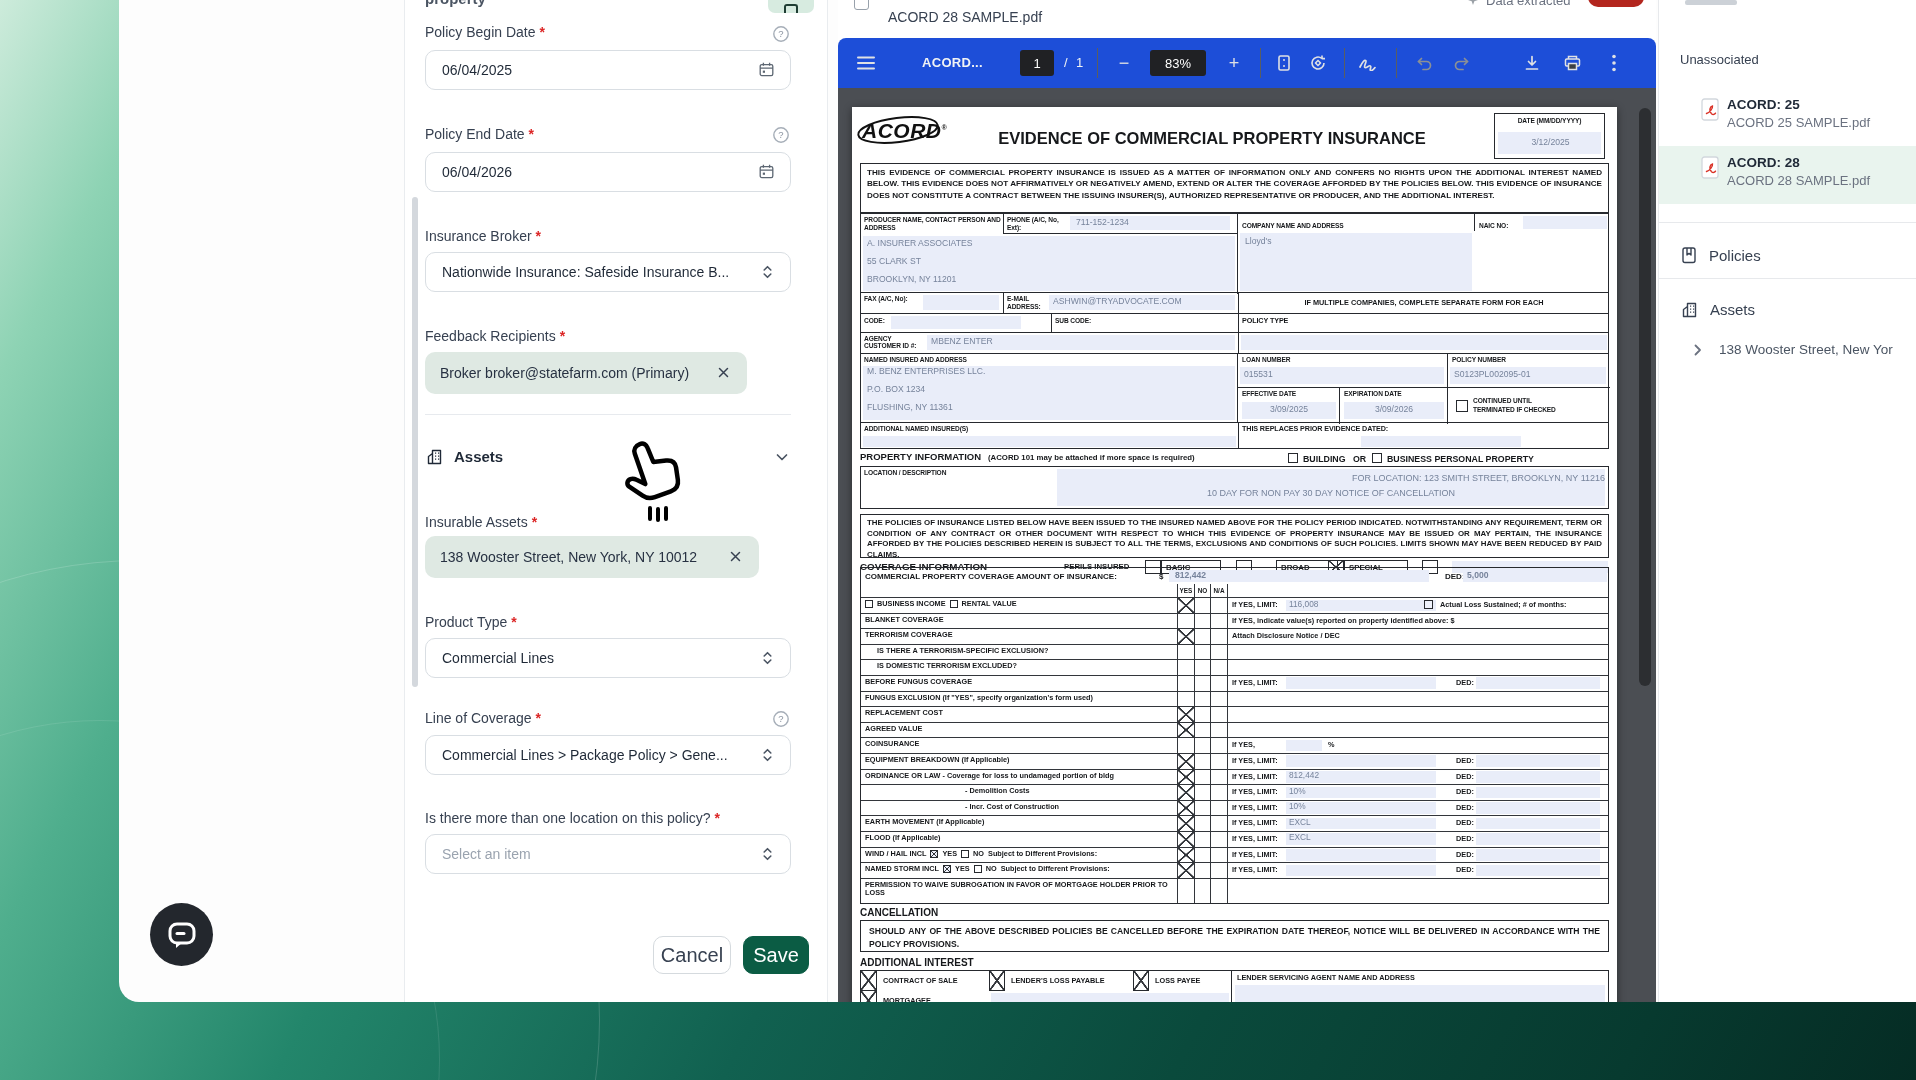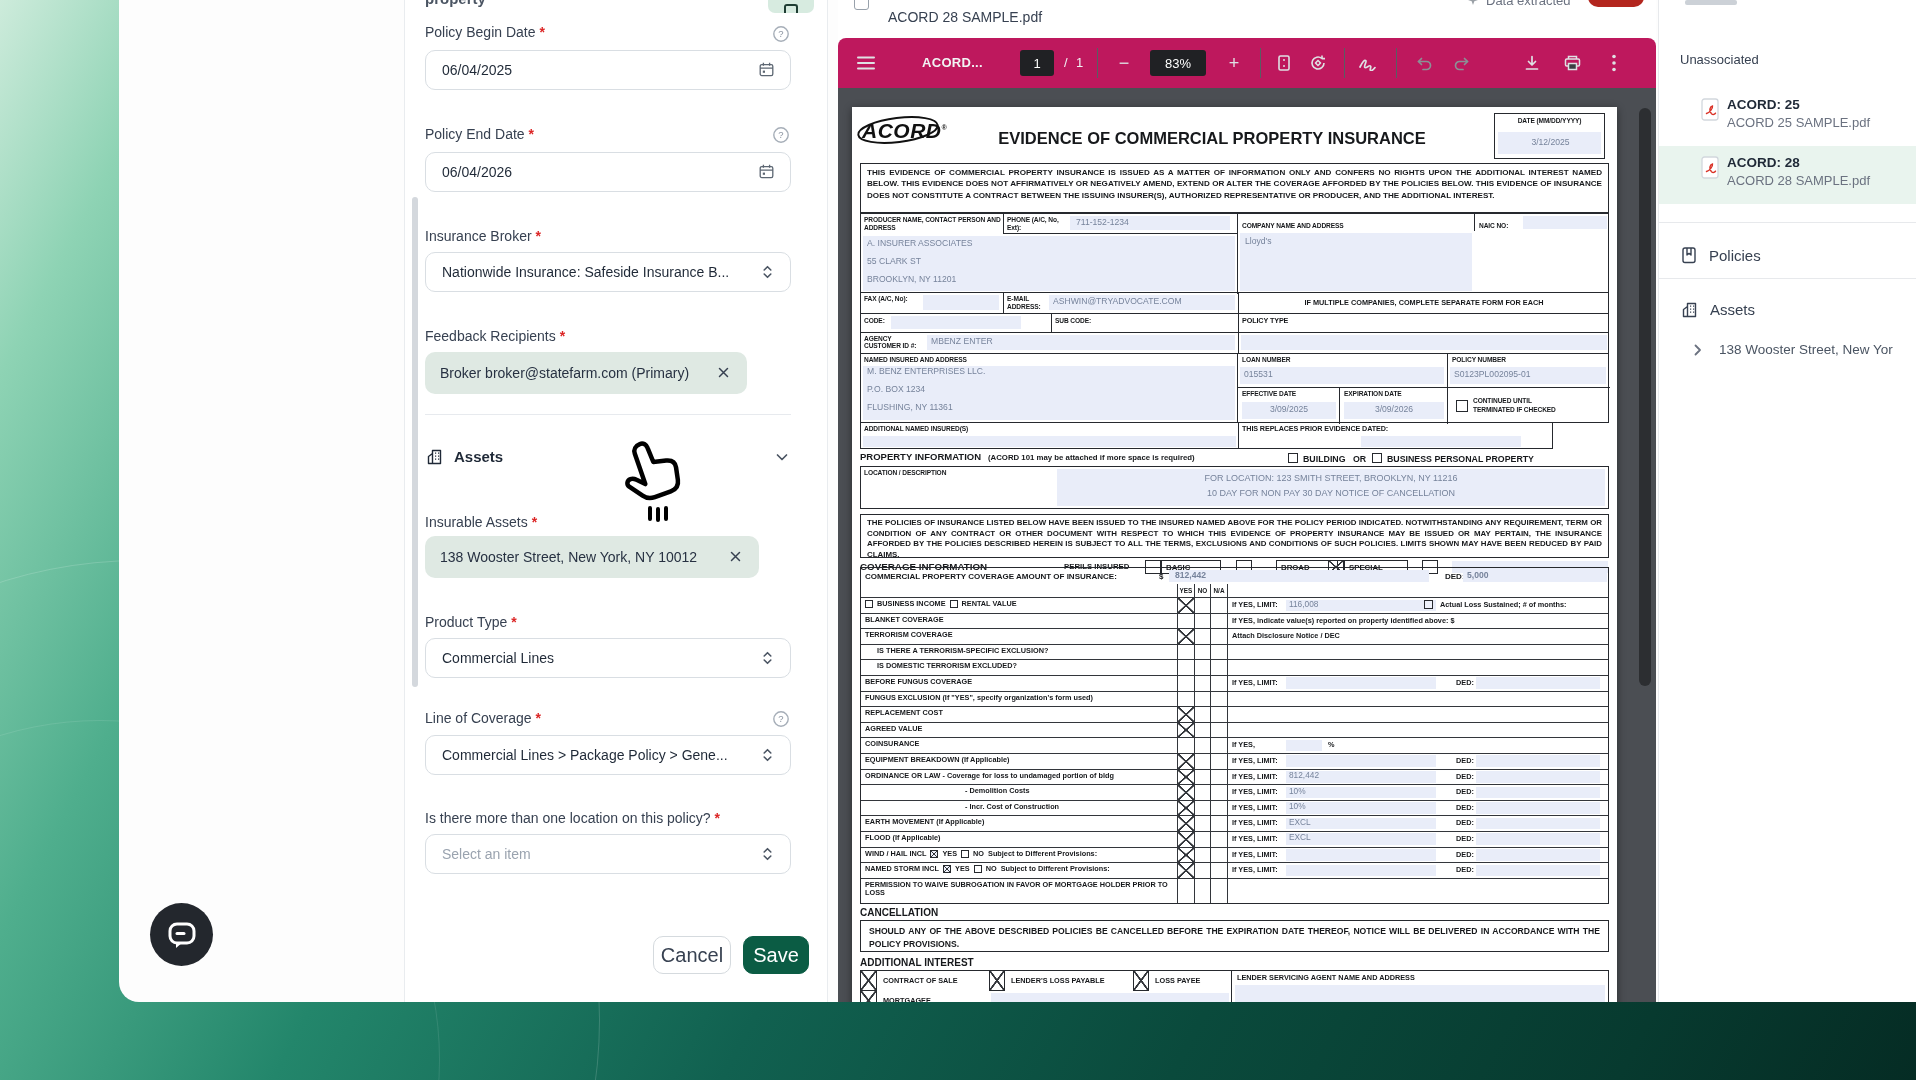--- a/index.html
+++ b/index.html
@@ -26,21 +26,21 @@
   .mint-btn { position:absolute; left:363px; top:-9px; width:46px; height:22px; background:#d7ebe0; border-radius:7px; overflow:hidden; display:flex; justify-content:center; align-items:flex-end; }
   .mint-btn span { width:14px; height:9px; border:2px solid #1f3d33; border-bottom:none; border-radius:3px 3px 0 0; }
   .partial-head { position:absolute; left:20px; top:-10px; height:18px; overflow:hidden; font-size:15px; font-weight:600; color:#4b5563; }
 
   
   .pdfpanel { position:absolute; left:838px; top:0; width:818px; height:1002px; background:#fff; }
   .file-title { position:absolute; left:50px; top:9px; font-size:14px; color:#374151; white-space:nowrap; }
   .file-ico { position:absolute; left:16px; top:-4px; width:15px; height:14px; border:1.5px solid #98a1ab; border-radius:3px; }
   .extract { position:absolute; left:628px; top:-7px; display:flex; gap:6px; align-items:center; font-size:13px; color:#6b7280; white-space:nowrap; }
   .redpill { position:absolute; left:750px; top:-13px; width:56px; height:20px; border-radius:10px; background:#b3261e; }
-  .toolbar { position:absolute; left:0; top:38px; width:818px; height:50px; background:#be185d; border-radius:8px 8px 0 0; color:#dfe1e4; }
+  .toolbar { position:absolute; left:0; top:38px; width:818px; height:50px; background:#1d4ed8; border-radius:8px 8px 0 0; color:#dfe1e4; }
   .tb { position:absolute; top:13px; width:24px; height:24px; display:flex; align-items:center; justify-content:center; cursor:pointer; }
   .tb.dim { color:#8b9095; }
   .tb-sep { position:absolute; top:10px; width:1px; height:30px; background:#595d62; }
   .tb-text { position:absolute; top:17px; font-size:13px; font-weight:700; color:#f1f3f4; letter-spacing:.3px; }
   .tb-box { position:absolute; top:12px; height:26px; background:#202124; border-radius:3px; color:#fff; font-size:13px; display:flex; align-items:center; justify-content:center; }
   .viewerbody { position:absolute; left:0; top:88px; width:818px; height:914px; background:#4b4e53; overflow:hidden; }
   .pdf-scroll { position:absolute; left:801px; top:20px; width:12px; height:578px; background:#2c2e31; border-radius:6px; }
 
   
   .page { position:absolute; left:14px; top:19px; width:765px; height:900px; background:#fff; box-shadow:0 2px 8px rgba(0,0,0,.45); overflow:hidden; color:#16181b; }
@@ -408,42 +408,42 @@
             <div class="bluefill" style="left:4px; top:14px; width:100px; height:17px;"></div>
             <div class="val abs" style="left:0; top:17px; width:108px; text-align:center;">3/09/2026</div>
           </div>
           <div class="abs" style="left:210px; top:0; width:162px; height:36px; display:flex; align-items:center; gap:5px; padding-left:8px;">
             <span class="cbx" style="width:12px; height:12px;"></span>
             <span class="lbl" style="width:90px; line-height:1.3;">CONTINUED UNTIL TERMINATED IF CHECKED</span>
           </div>
         </div>
       </div>
 
-      <div class="abs box" style="left:8px; top:316px; width:693px; height:26px; border-top:none;">
+      <div class="abs box" style="left:8px; top:316px; width:749px; height:26px; border-top:none;">
         <span class="lbl" style="position:absolute; left:3px; top:2px;">ADDITIONAL NAMED INSURED(S)</span>
         <span class="bluefill" style="left:2px; top:13px; width:373px; height:11px;"></span>
         <span class="abs" style="left:377px; top:0; width:1px; height:26px; background:#26292e;"></span>
         <span class="lbl" style="position:absolute; left:381px; top:2px; font-size:7.2px;">THIS REPLACES PRIOR EVIDENCE DATED:</span>
         <span class="bluefill" style="left:500px; top:13px; width:160px; height:11px;"></span>
       </div>
 
       <div class="abs" style="left:8px; top:344px; width:749px; height:15px;">
         <span class="abs" style="left:0; top:1px; font-size:9.5px; font-weight:700;">PROPERTY INFORMATION</span>
         <span class="abs" style="left:128px; top:3px; font-size:7.8px; font-weight:700;">(ACORD 101 may be attached if more space is required)</span>
         <span class="cbx" style="position:absolute; left:428px; top:2px; width:10px; height:10px;"></span>
         <span class="abs" style="left:443px; top:2.5px; font-size:8.8px; font-weight:700;">BUILDING</span>
         <span class="abs" style="left:493px; top:2.5px; font-size:8.8px; font-weight:700;">OR</span>
         <span class="cbx" style="position:absolute; left:512px; top:2px; width:10px; height:10px;"></span>
         <span class="abs" style="left:527px; top:2.5px; font-size:8.8px; font-weight:700;">BUSINESS PERSONAL PROPERTY</span>
       </div>
 
       <div class="abs box" style="left:8px; top:359px; width:749px; height:43px;">
         <span class="lbl" style="position:absolute; left:3px; top:2px;">LOCATION / DESCRIPTION</span>
         <div class="bluefill" style="left:196px; top:2px; width:548px; height:37px;"></div>
-        <div class="abs" style="left:196px; top:6px; width:548px; text-align:center; font-size:9px; color:#76839b;">FOR LOCATION: 123 SMITH STREET, BROOKLYN, NY 11216</div>
+        <div class="abs" style="left:196px; top:6px; width:548px; text-align:right; font-size:9px; color:#76839b;">FOR LOCATION: 123 SMITH STREET, BROOKLYN, NY 11216</div>
         <div class="abs" style="left:196px; top:21px; width:548px; text-align:center; font-size:9px; color:#76839b;">10 DAY FOR NON PAY 30 DAY NOTICE OF CANCELLATION</div>
       </div>
 
       <div class="abs box" style="left:8px; top:407px; width:749px; height:44px; font-size:7.9px; font-weight:700; padding:3px 6px; text-align:justify; line-height:1.35;">THE POLICIES OF INSURANCE LISTED BELOW HAVE BEEN ISSUED TO THE INSURED NAMED ABOVE FOR THE POLICY PERIOD INDICATED.  NOTWITHSTANDING ANY REQUIREMENT, TERM OR CONDITION OF ANY CONTRACT OR OTHER DOCUMENT WITH RESPECT TO WHICH THIS EVIDENCE OF PROPERTY INSURANCE MAY BE ISSUED OR MAY PERTAIN, THE INSURANCE AFFORDED BY THE POLICIES DESCRIBED HEREIN IS SUBJECT TO ALL THE TERMS, EXCLUSIONS AND CONDITIONS OF SUCH POLICIES.  LIMITS SHOWN MAY HAVE BEEN REDUCED BY PAID CLAIMS.</div>
 
       <div class="abs" style="left:8px; top:453px; width:749px; height:15px;">
         <span class="abs" style="left:0; top:1px; font-size:9.8px; font-weight:700;">COVERAGE INFORMATION</span>
         <span class="abs" style="left:204px; top:3px; font-size:7.8px; font-weight:700;">PERILS INSURED</span>
         <span class="abs box" style="left:285px; top:0; width:16px; height:14px; border-width:1px;"></span>
         <span class="abs box" style="left:301px; top:0; width:60px; height:14px; border-width:1px; font-size:7.8px; font-weight:700; padding:2.5px 0 0 4px;">BASIC</span>

